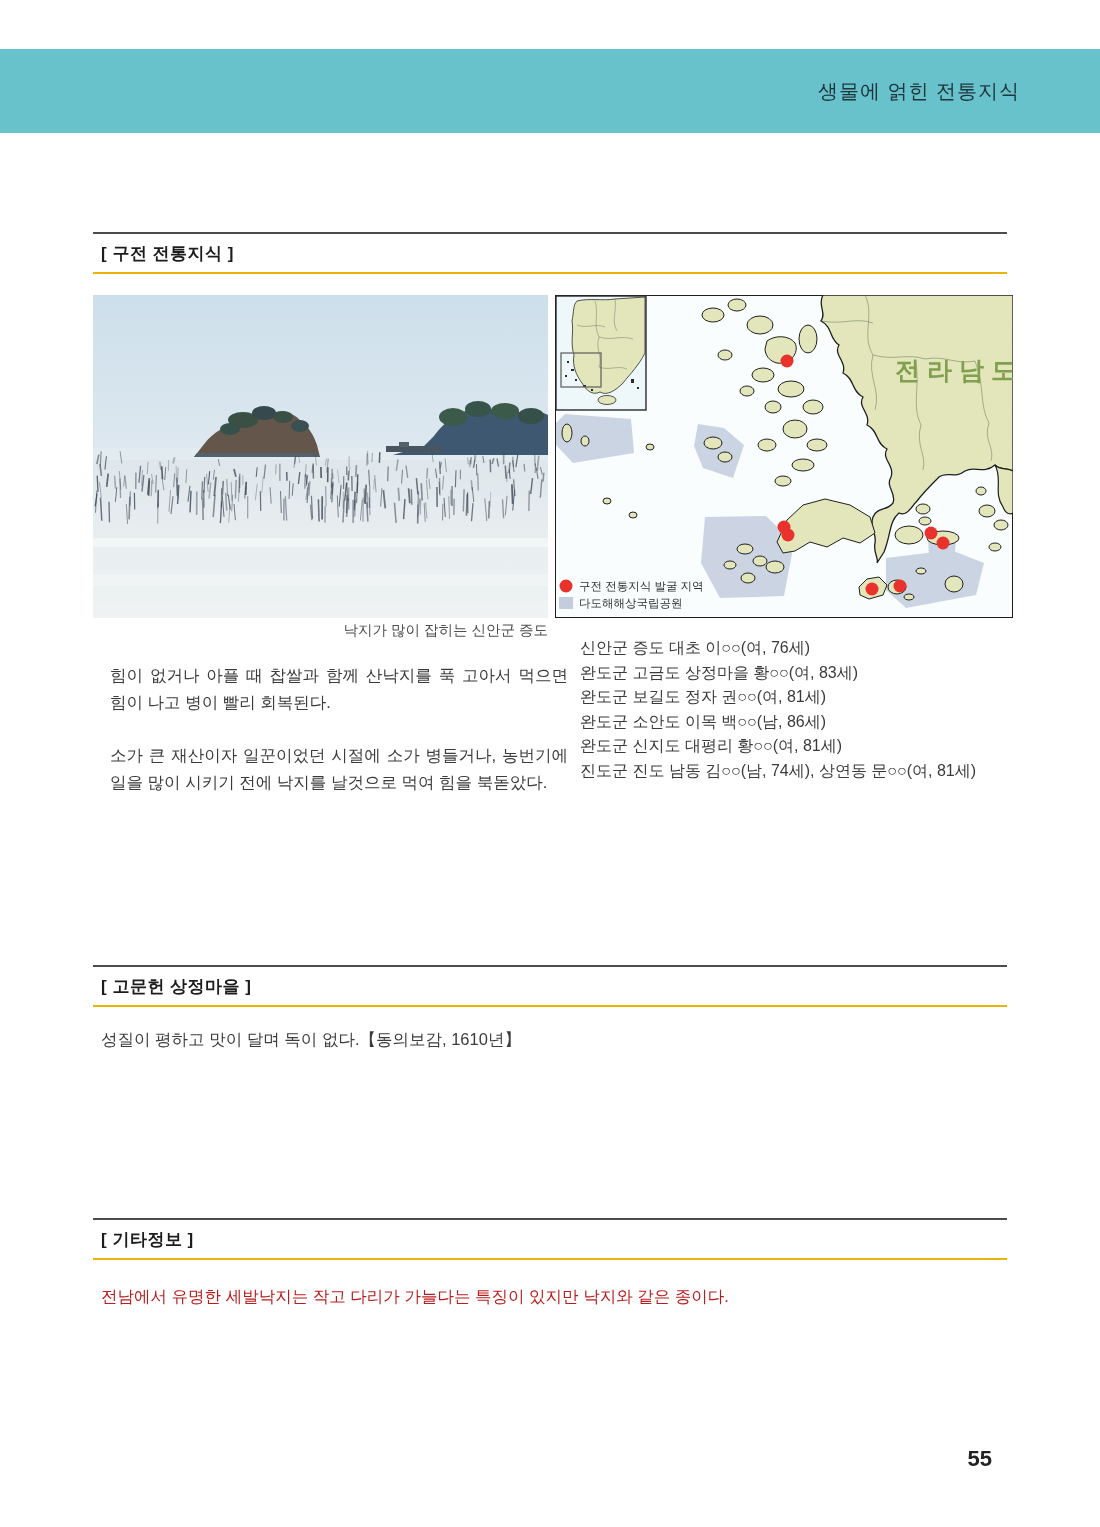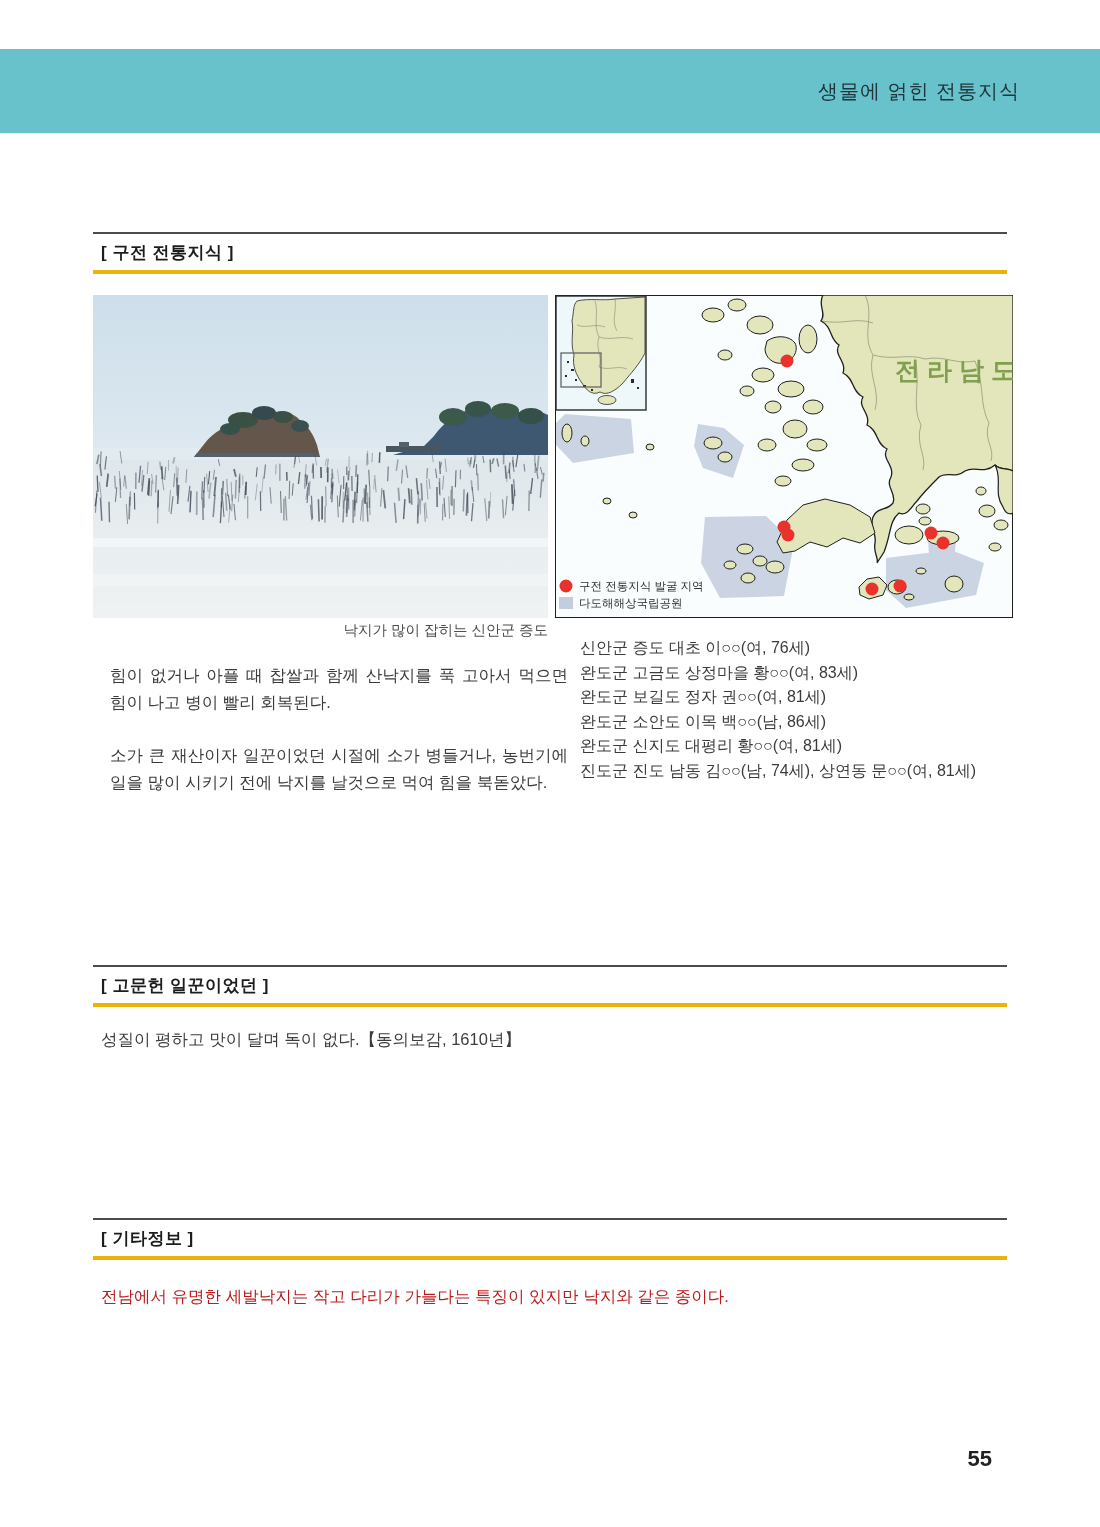--- a/index.html
+++ b/index.html
@@ -6,21 +6,21 @@
   .page{position:relative;width:1100px;height:1527px;background:#ffffff;overflow:hidden;
         font-family:"Liberation Sans","DejaVu Sans",sans-serif;color:#3b3b3b;}
 
   
   .band{position:absolute;left:0;top:49px;width:1100px;height:84px;}
   .band-title{position:absolute;right:80px;top:50%;transform:translateY(-50%);
               font-size:20px;font-weight:500;color:#20363d;letter-spacing:1px;}
 
   
   .sec-header{position:absolute;left:93px;width:914px;height:42px;
-              border-top:2px solid #4c4c4c;border-bottom:4px solid #eab308;
+              border-top:2px solid #4c4c4c;border-bottom:2px solid #eab308;
               display:flex;align-items:center;padding:0 8px;box-sizing:border-box;}
   .sec-header .label{font-size:17px;font-weight:bold;color:#1c1c1c;letter-spacing:.5px;}
 
   .photo-wrap{position:absolute;left:93px;top:295px;width:455px;height:323px;}
   .map-wrap{position:absolute;left:555px;top:295px;width:458px;height:323px;}
   .photo-wrap svg,.map-wrap svg{display:block;}
 
   .caption{position:absolute;left:93px;top:621px;width:455px;text-align:right;
            font-size:14.5px;color:#4e4e4e;}
 
@@ -490,21 +490,21 @@
       <div>신안군 증도 대초 이○○(여, 76세)</div>
       <div>완도군 고금도 상정마을 황○○(여, 83세)</div>
       <div>완도군 보길도 정자 권○○(여, 81세)</div>
       <div>완도군 소안도 이목 백○○(남, 86세)</div>
       <div>완도군 신지도 대평리 황○○(여, 81세)</div>
       <div>진도군 진도 남동 김○○(남, 74세), 상연동 문○○(여, 81세)</div>
     </div>
   </div>
 
   <div class="sec-header" style="top:965px;">
-    <span class="label">[ 고문헌 일꾼이었던 ]</span>
+    <span class="label">[ 고문헌 상정마을 ]</span>
   </div>
   <div class="lit-body">
     <p>성질이 평하고 맛이 달며 독이 없다.【동의보감, 1610년】</p>
   </div>
 
   <div class="sec-header" style="top:1218px;">
     <span class="label">[ 기타정보 ]</span>
   </div>
   <div class="etc-body">전남에서 유명한 세발낙지는 작고 다리가 가늘다는 특징이 있지만 낙지와 같은 종이다.</div>
 

